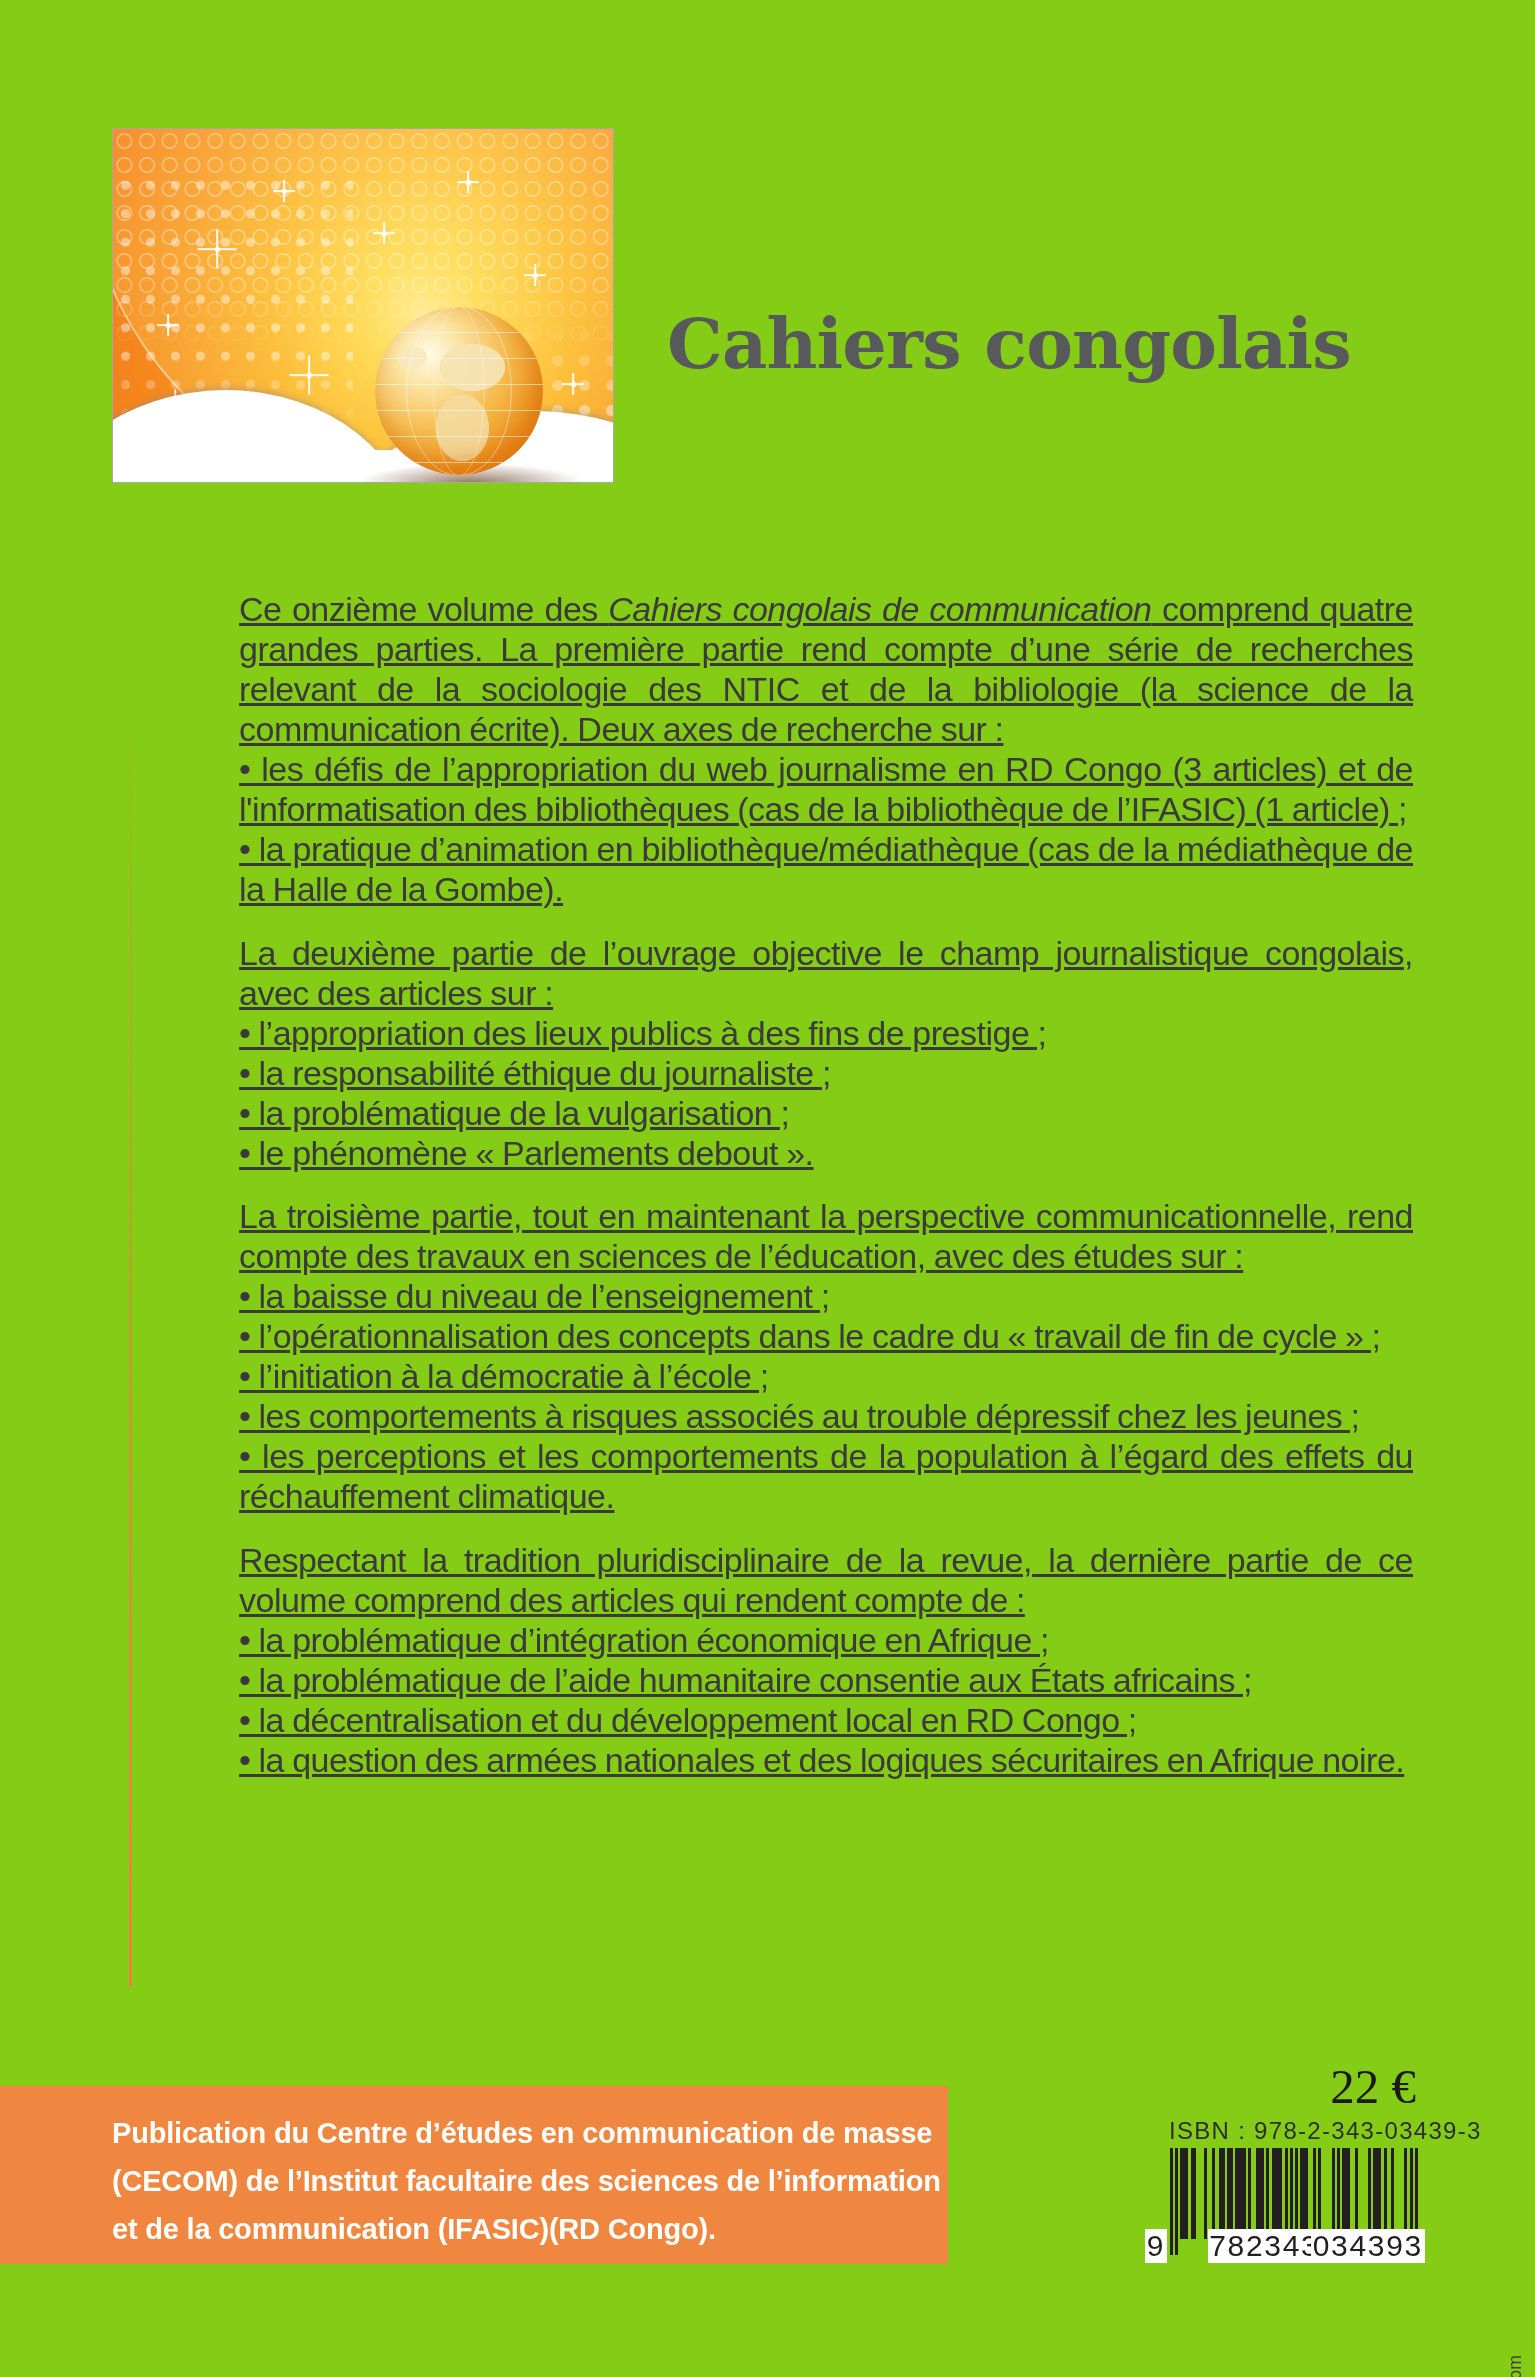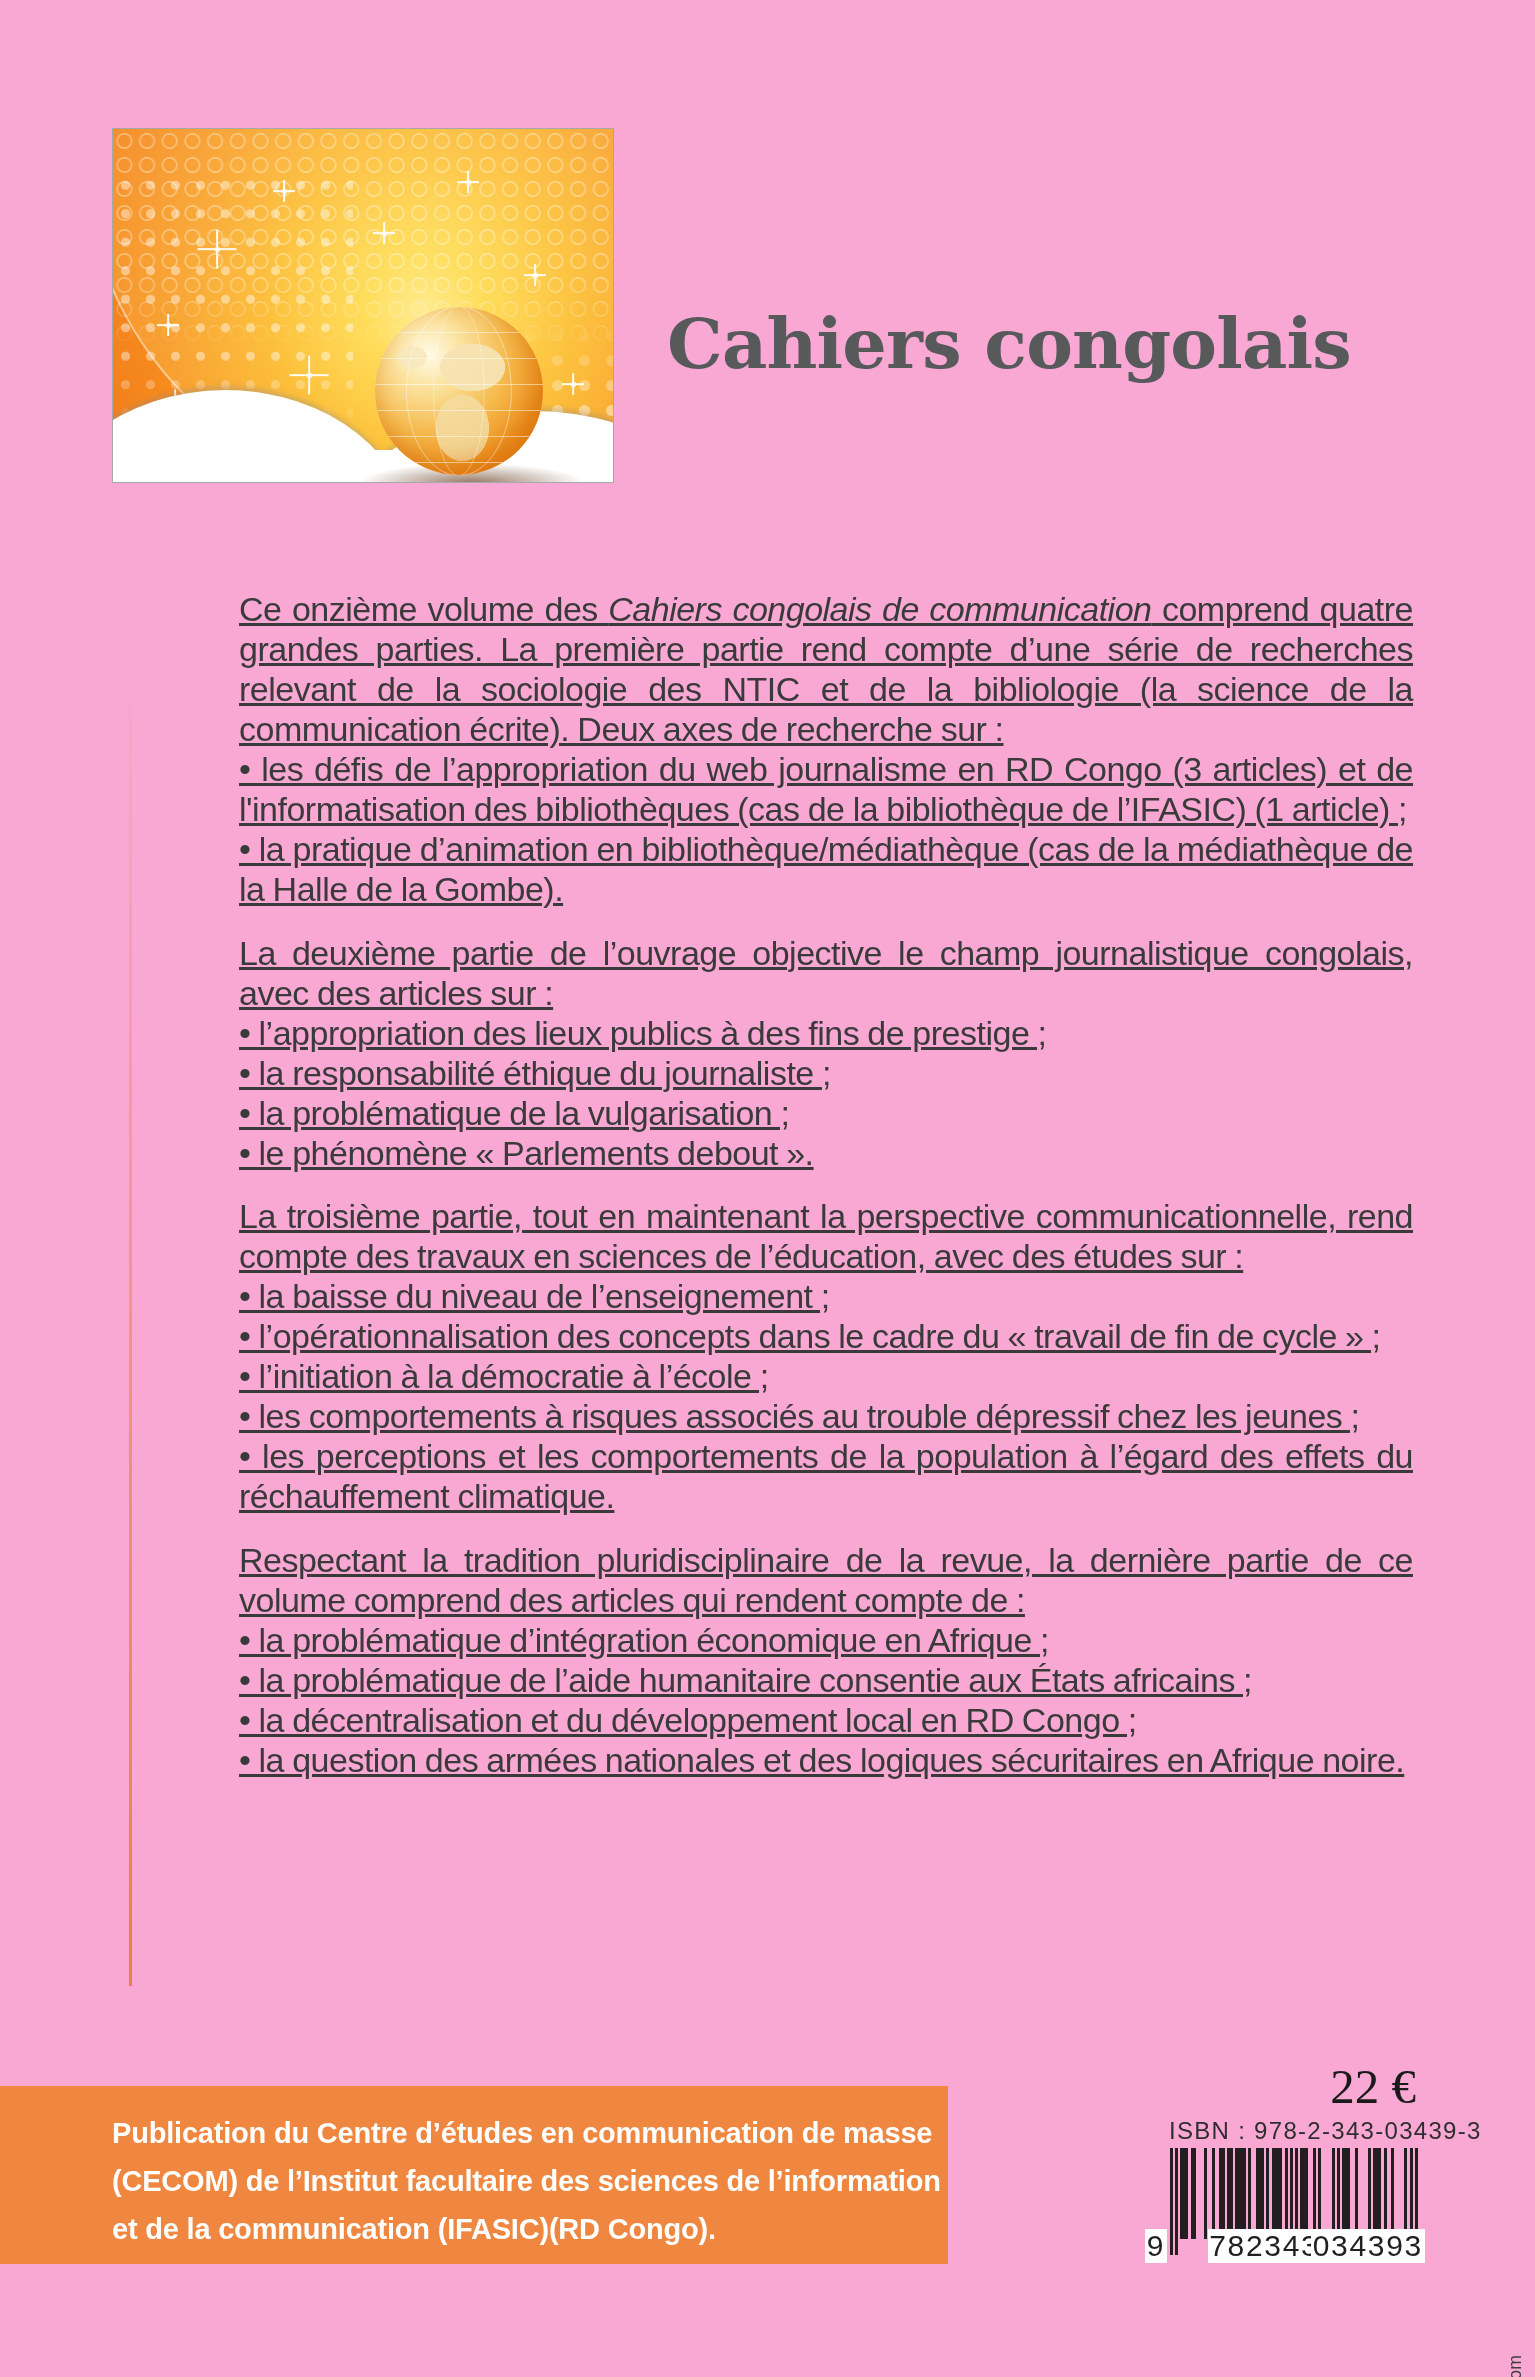--- a/index.html
+++ b/index.html
@@ -1,20 +1,20 @@
 <!DOCTYPE html>
 <html style="font-size:13.4px"><head>
 <meta charset="utf-8">
 <style>
   html,body{margin:0;padding:0;}
   body{
     width:1535px;height:2377px;position:relative;background:#ffffff;
     font-family:"Liberation Sans",sans-serif;overflow:hidden;
   }
-  .page{position:absolute;inset:0;background:#f9a8d4;}
+  .page{position:absolute;inset:0;background:#84cc16;}
 
   
   .illustration{
     position:absolute;left:112px;top:128px;width:502px;height:355px;
     box-sizing:border-box;border:1.7px solid #a6a8ab;overflow:hidden;background:#f9a31d;
   }
   .illu-bg{position:absolute;inset:0;
     background:radial-gradient(circle at 62% 52%, #fff3a6 0%, #ffd941 16%, #fbaf1c 42%, #f68e1e 70%, #f2791b 100%);}
   .illu-arc{position:absolute;left:-6%;top:-92%;width:138%;height:0;padding-bottom:138%;
     border-radius:50%;border:2.5px solid rgba(255,255,255,.45);

